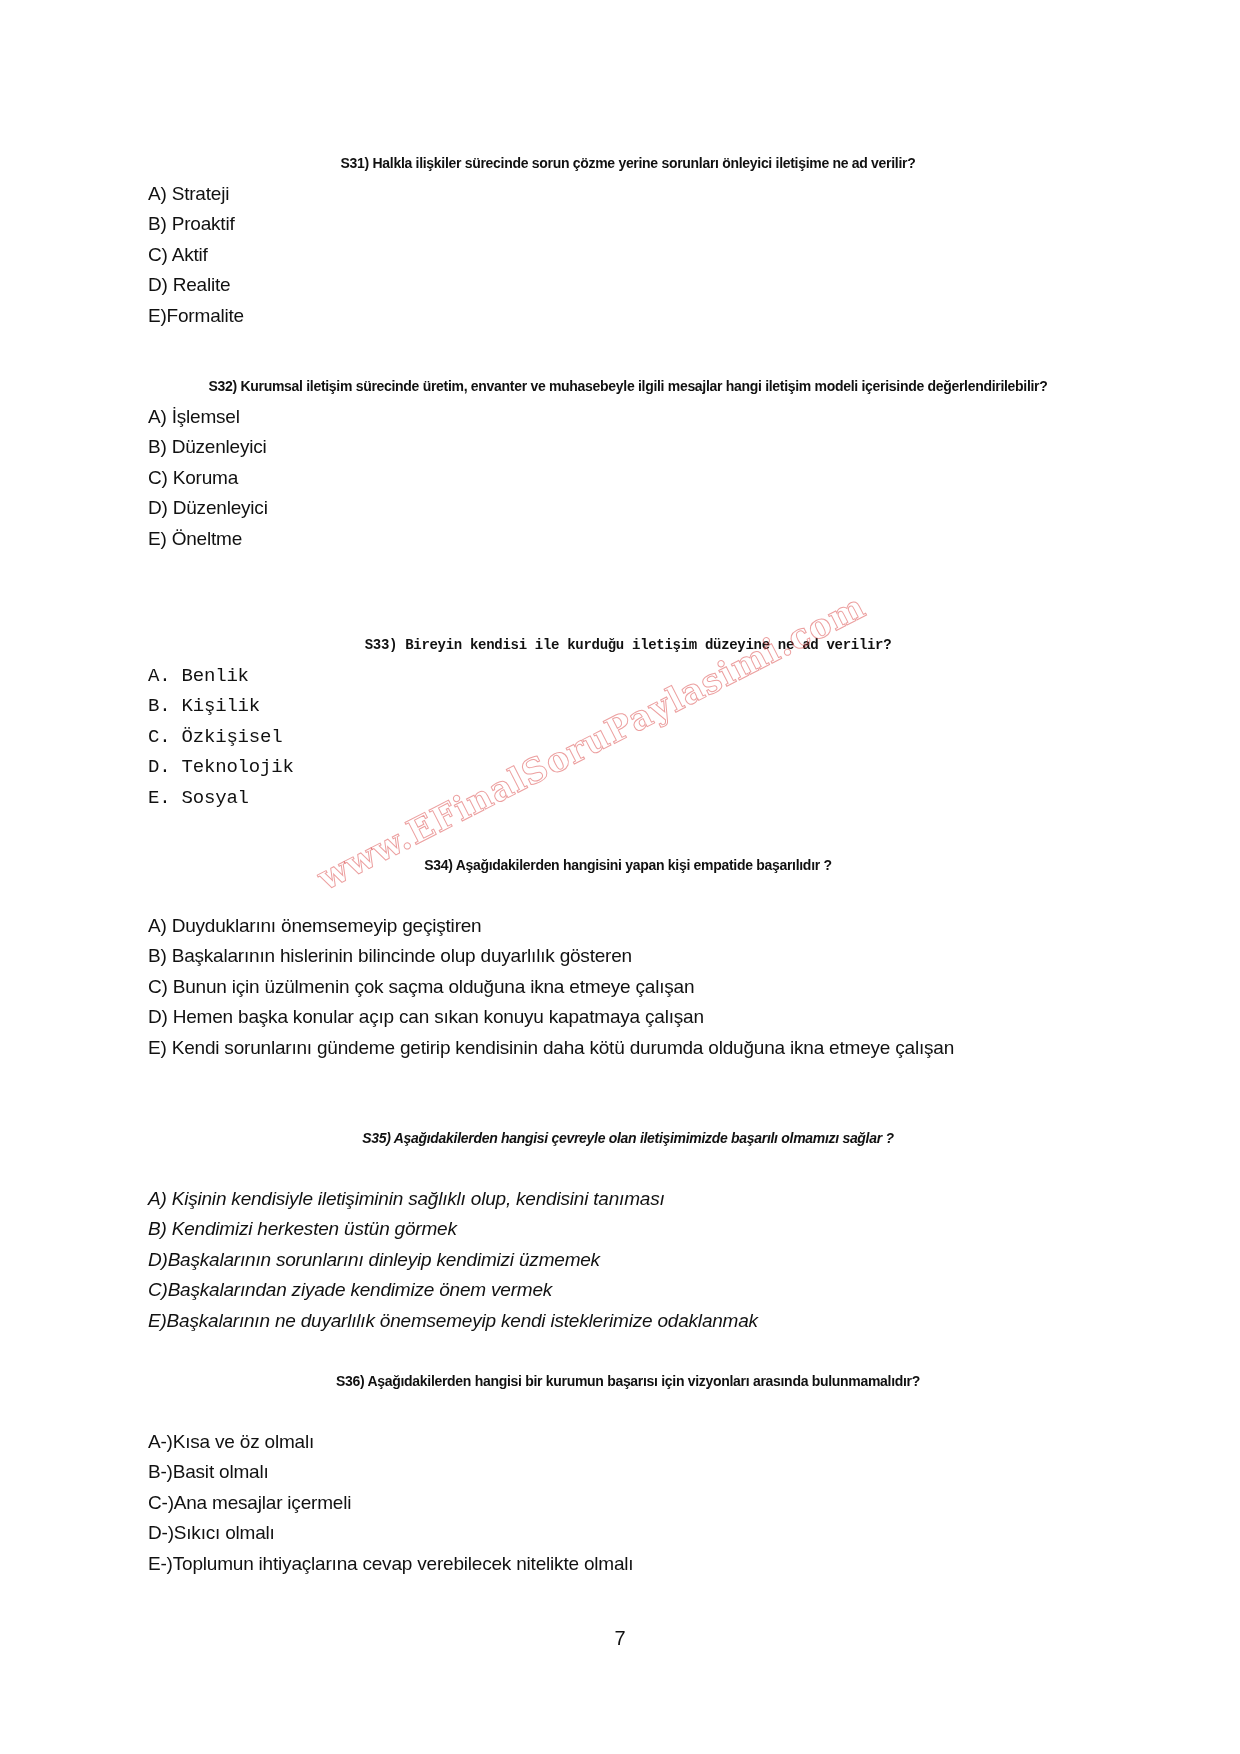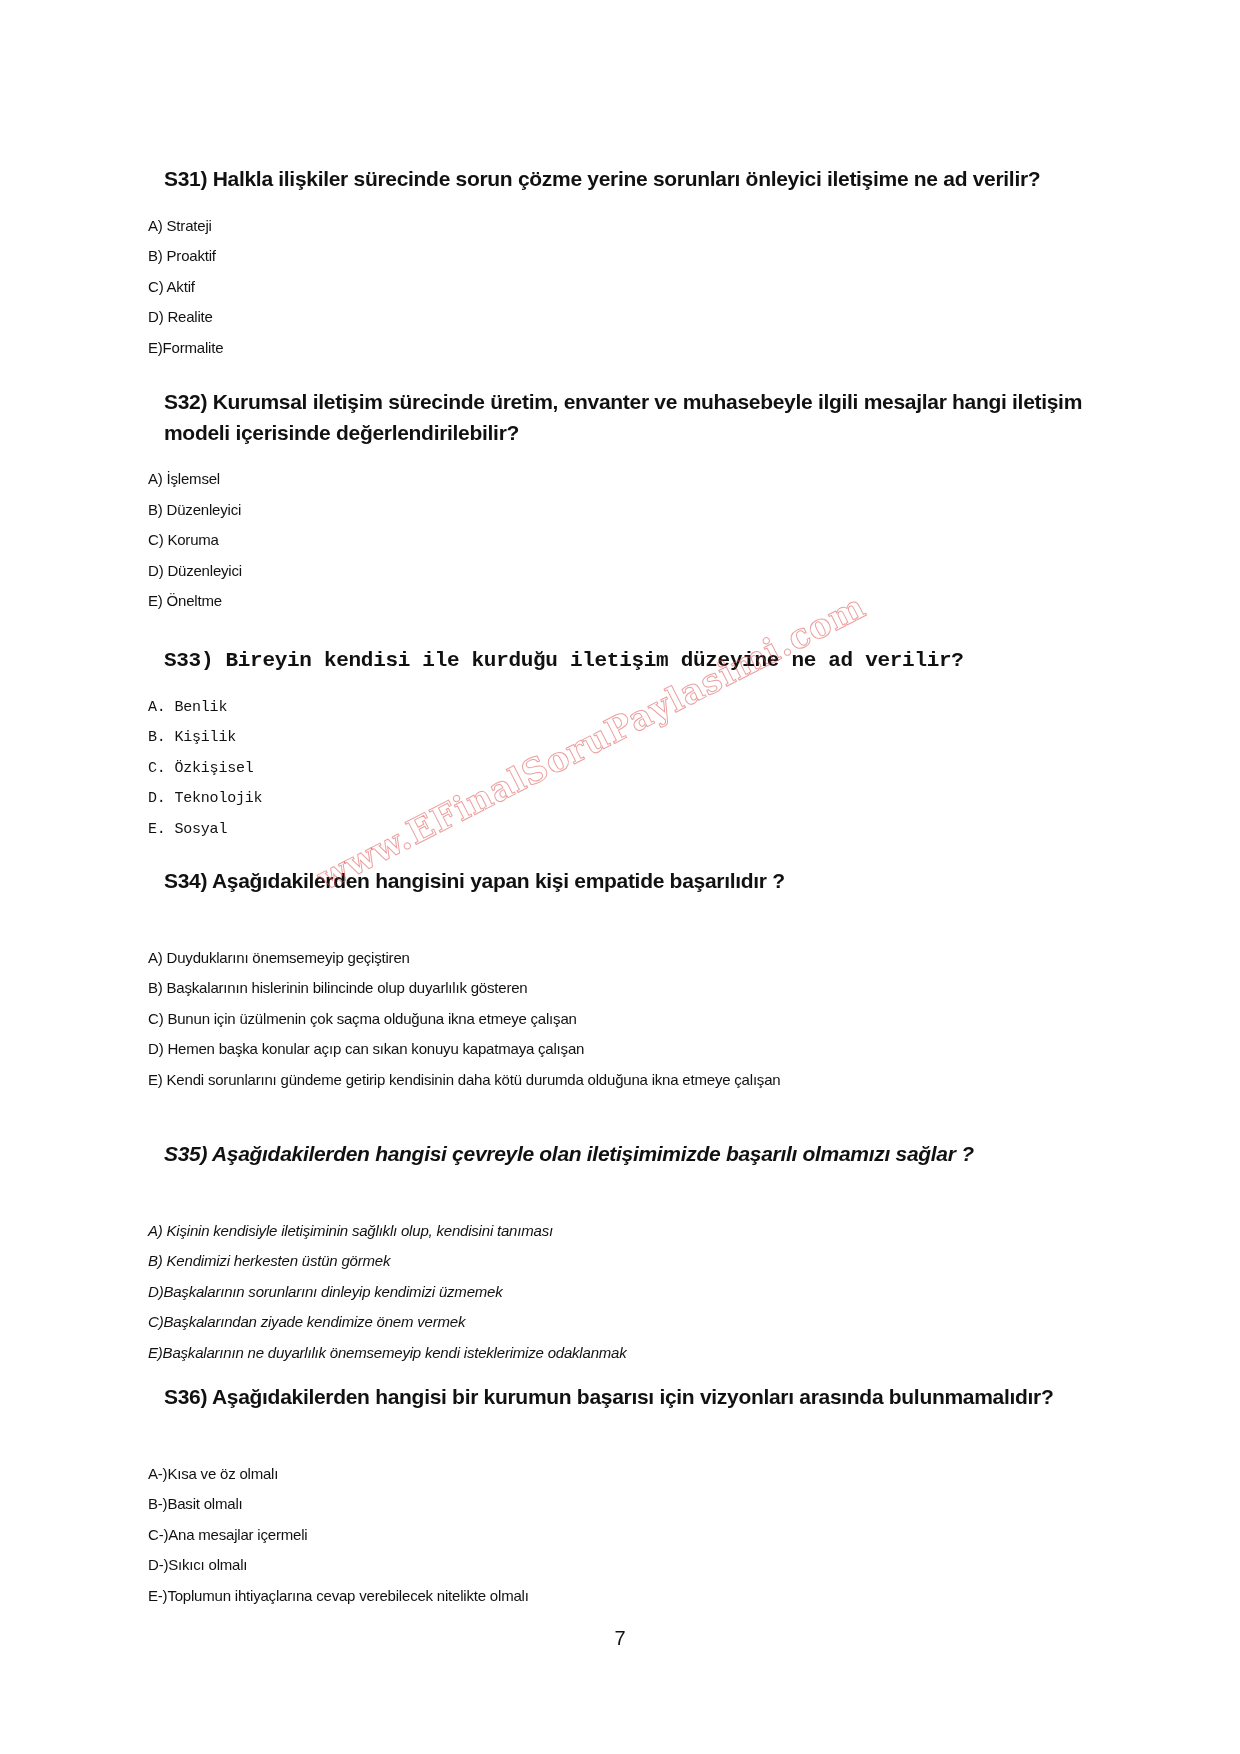--- a/index.html
+++ b/index.html
@@ -21,32 +21,33 @@
       top: 148px;
       width: 960px;
     }
     .q {
       position: absolute;
       left: 0;
       width: 960px;
     }
     .q-title {
       font-weight: bold;
-      font-size: 21px;
+      font-size: 14px;
       line-height: 30.5px;
-      margin: 16px;
+      margin: 0;
       letter-spacing: -0.3px;
+      text-align: center;
     }
     .opts {
       margin: 0;
       padding: 0;
       list-style: none;
     }
     .opt {
-      font-size: 15px;
+      font-size: 19px;
       line-height: 30.5px;
       letter-spacing: -0.2px;
     }
     .gap { height: 30px; }
     #q31 { top: 0px; }
     #q32 { top: 223px; }
     #q33 { top: 482px; font-family: Liberation Mono, monospace; }
     #q34 { top: 702px; }
     #q35 { top: 975px; font-style: italic; }
     #q36 { top: 1218px; }

